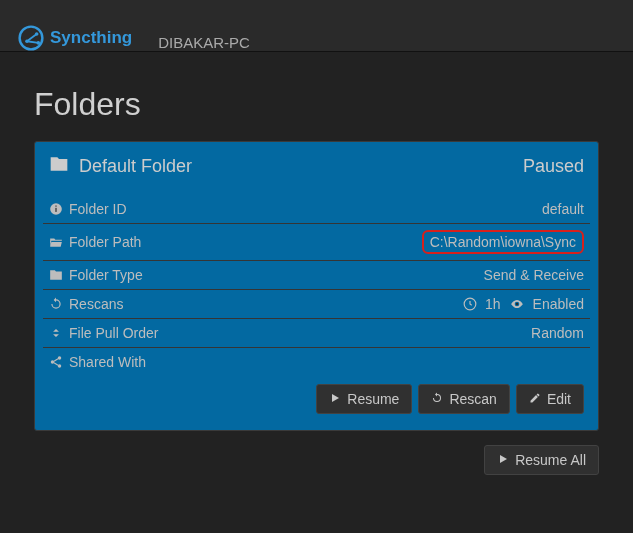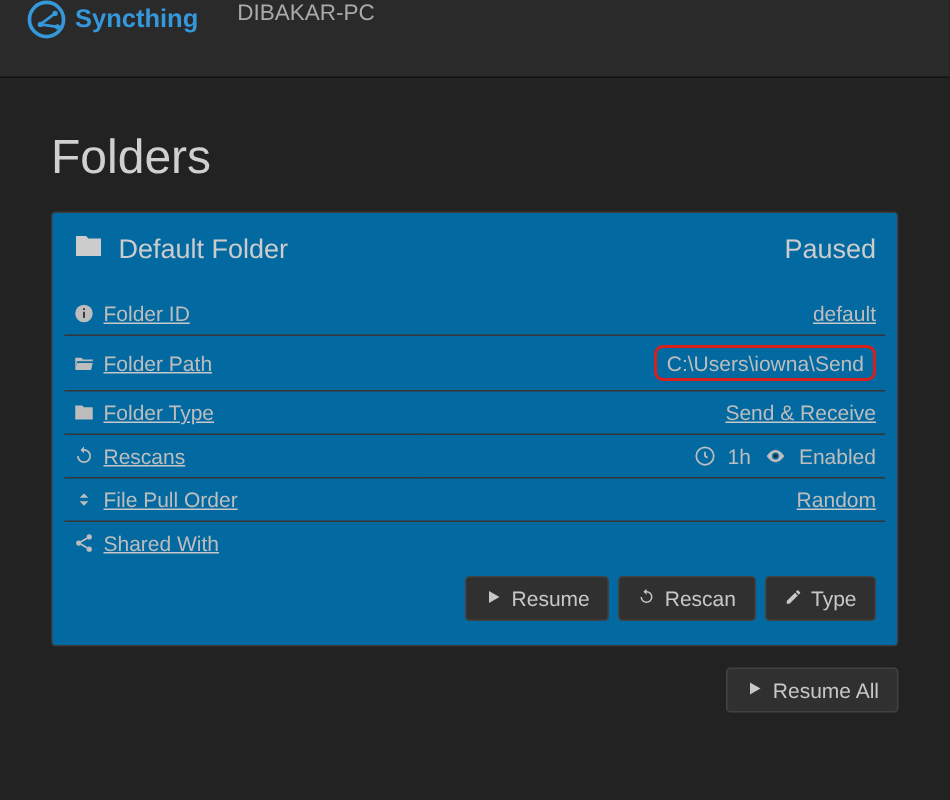--- a/index.html
+++ b/index.html
@@ -10,21 +10,21 @@
     font-size: 14px;
     width: 633px;
     height: 533px;
     overflow: hidden;
   }
   .navbar {
     background: #2a2a2a;
     border-bottom: 1px solid #111;
     height: 52px;
     display: flex;
-    align-items: flex-start;
+    align-items: flex-end;
     padding: 0 18px;
   }
   .brand {
     display: flex;
     align-items: center;
     gap: 6px;
     margin-right: 26px;
   }
   .brand-icon {
     width: 26px;
@@ -71,21 +71,20 @@
   .folder-icon-svg { width: 20px; height: 20px; }
   .panel-body {
     padding: 4px 8px 14px 8px;
   }
   .info-table {
     width: 100%;
     border-collapse: collapse;
   }
   .info-table tr {
     border-top: 1px solid #353535;
-    text-decoration: underline;
   }
   .info-table tr:first-child { border-top: none; }
   .info-table td {
     padding: 6px 6px;
     color: #bdbdbd;
     font-size: 14px;
   }
   .info-table td.label {
     white-space: nowrap;
   }
@@ -190,21 +189,21 @@
           <td class="value">default</td>
         </tr>
         <tr>
           <td class="label">
             <span class="row-icon">
               <svg viewBox="0 0 24 24">
                     <path d="M2 6h7l2 2h11v2H4l-2 10V6zm2 6h18l-2 8H2l2-8z"></path>
                   </svg>
             </span><span>Folder Path</span>
           </td>
-          <td class="value"><span class="highlight-box"><span>C:\Users\iowna\Send</span></span></td>
+          <td class="value"><span class="highlight-box"><span>C:\Random\iowna\Sync</span></span></td>
         </tr>
         <tr>
           <td class="label">
             <span class="row-icon">
               <svg viewBox="0 0 24 24">
                     <path d="M10 4H2v16h20V6H12l-2-2z"></path>
                   </svg>
             </span><span>Folder Type</span>
           </td>
           <td class="value">Send &amp; Receive</td>
@@ -268,21 +267,21 @@
         <button class="btn">
           <span><svg class="btn-icon" viewBox="0 0 24 24">
                 <path d="M12 4V1L8 5l4 4V6a6 6 0 1 1-6 6H4a8 8 0 1 0 8-8z"></path>
               </svg></span>
           <span>Rescan</span>
         </button>
         <button class="btn">
           <span><svg class="btn-icon" viewBox="0 0 24 24">
                 <path d="M3 17.25V21h3.75L17.81 9.94l-3.75-3.75L3 17.25zM20.71 7.04a1 1 0 0 0 0-1.41l-2.34-2.34a1 1 0 0 0-1.41 0L15.13 5.12l3.75 3.75 1.83-1.83z"></path>
               </svg></span>
-          <span>Type</span>
+          <span>Edit</span>
         </button>
       </div>
     </div>
   </div>
 
   <div class="global-actions">
     <button class="btn">
       <span><svg class="btn-icon" viewBox="0 0 24 24">
             <path d="M6 4l14 8-14 8V4z"></path>
           </svg></span>

